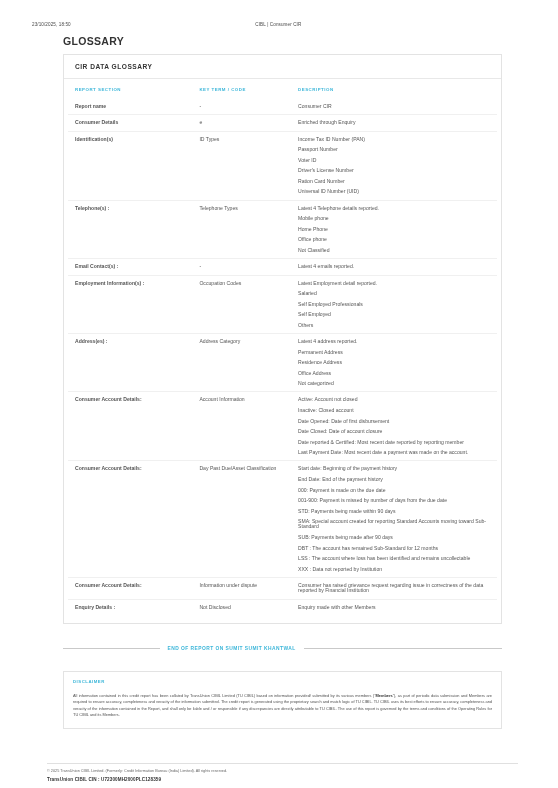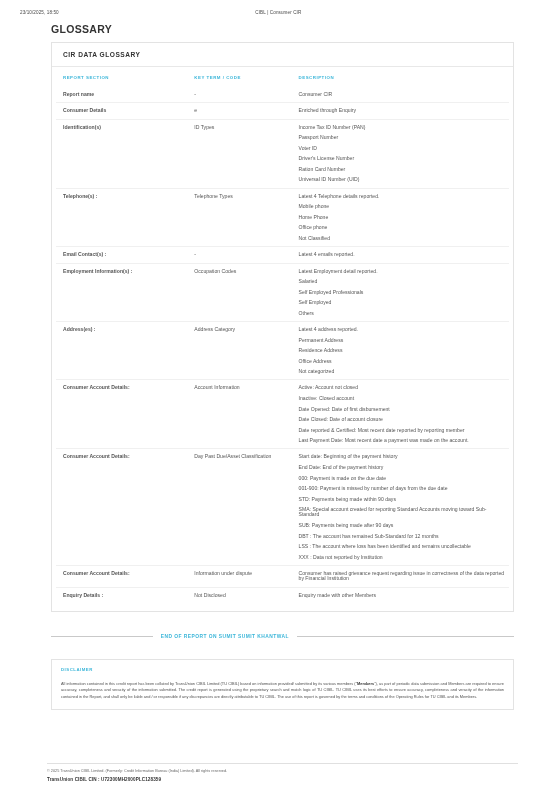--- a/index.html
+++ b/index.html
@@ -12,21 +12,21 @@
     height: 788px;
     font-family: "Liberation Sans", sans-serif;
     color: #3c3c3c;
     position: relative;
     overflow: hidden;
   }
   .page {
     width: 558px;
     height: 788px;
     box-sizing: border-box;
-    padding: 4px;
+    padding: 16px;
     position: relative;
   }
 
   
   .meta-header {
     display: flex;
     align-items: baseline;
     padding: 6px 16px 0 16px;
     font-size: 4.6px;
     color: #4a4a4a;

